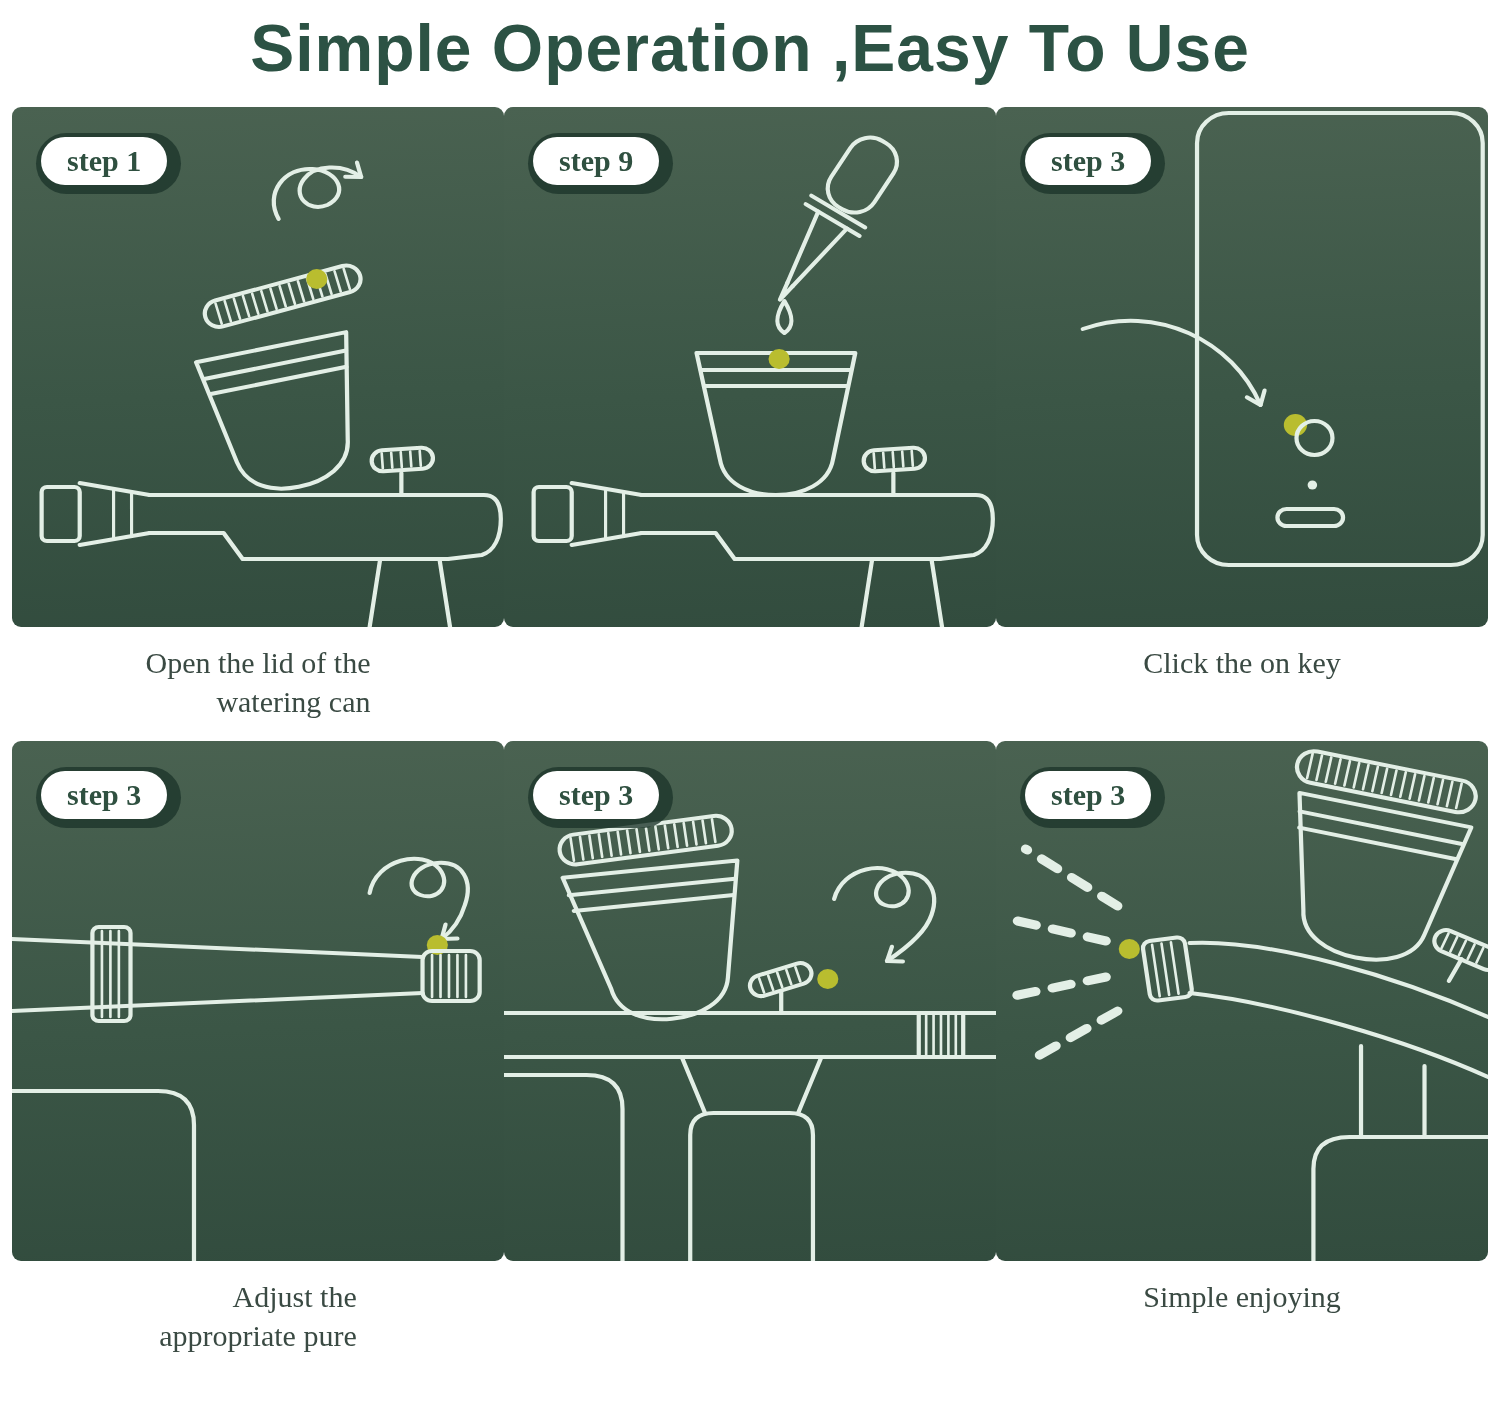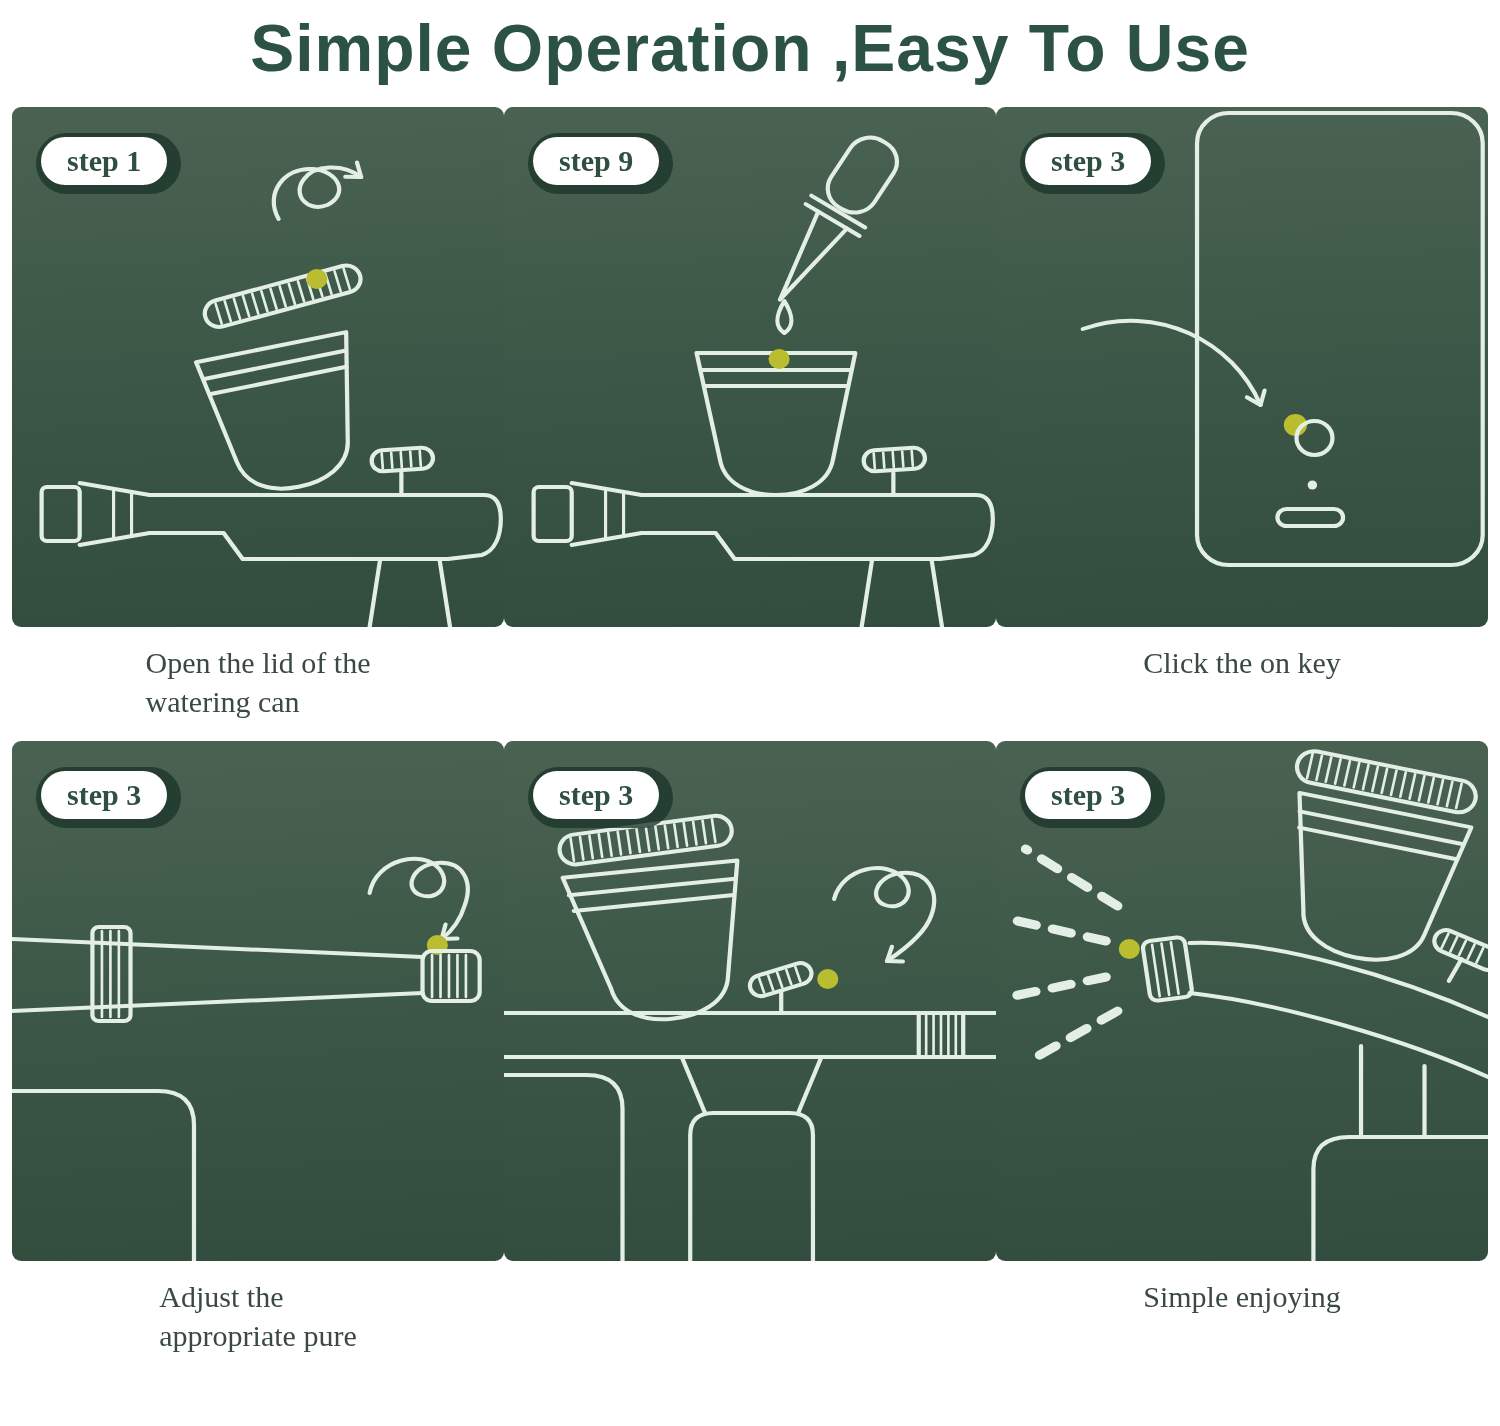--- a/index.html
+++ b/index.html
@@ -41,21 +41,21 @@
   .badge-inner{
     background:#ffffff;
     border-radius:999px;
     padding:7px 26px;
     color:#2f5040;
     font-size:30px;
     font-weight:700;
     white-space:nowrap;
   }
   .caption{
-    text-align:left;
+    text-align:right;
     color:#3a4a43;
     font-size:30px;
     line-height:1.3;
     margin:16px auto 20px auto;
     white-space:pre-line;
     max-width:440px;
   }
 </style>
 </head>
 <body>

